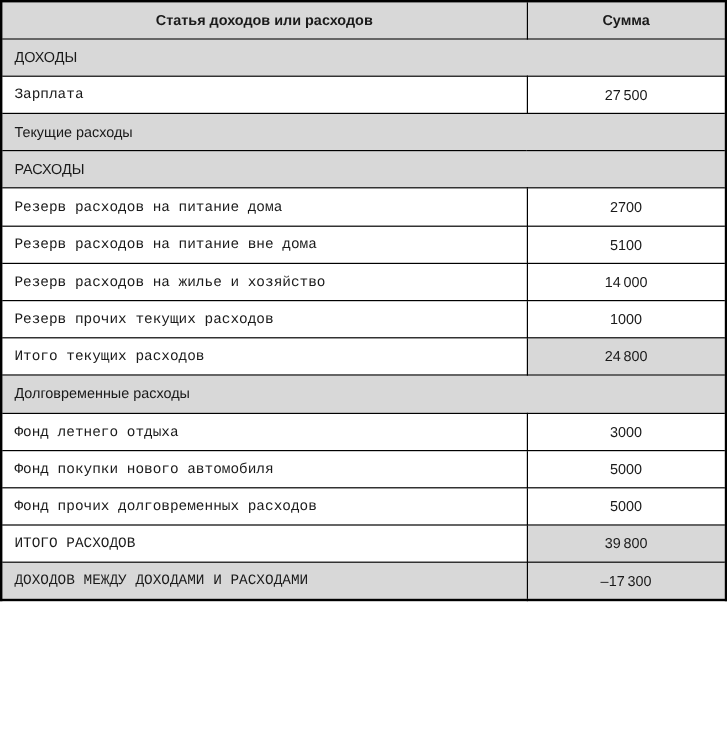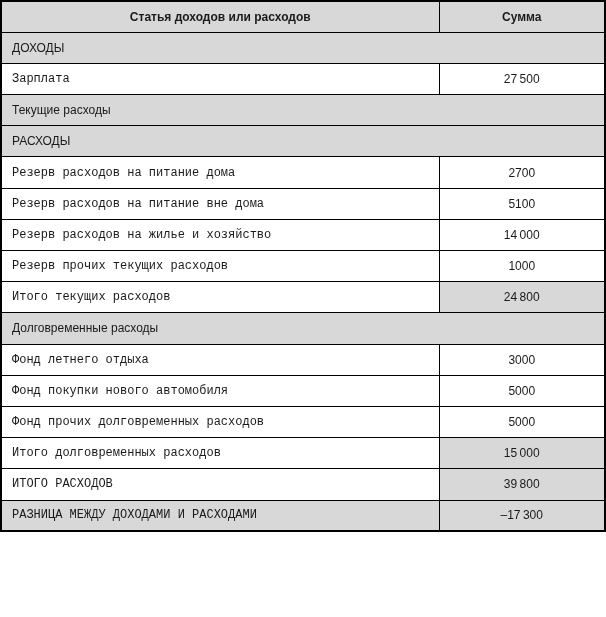--- a/index.html
+++ b/index.html
@@ -106,26 +106,22 @@
         </tr>
         <tr>
           <td class="label-cell">Фонд покупки нового автомобиля</td>
           <td class="value-cell">5000</td>
         </tr>
         <tr>
           <td class="label-cell">Фонд прочих долговременных расходов</td>
           <td class="value-cell">5000</td>
         </tr>
         <tr>
-          <td class="label-cell">Итого долговременных расходов</td>
-          <td class="value-cell shaded">15 000</td>
-        </tr>
-        <tr>
           <td class="label-cell">ИТОГО РАСХОДОВ</td>
           <td class="value-cell shaded">39 800</td>
         </tr>
         <tr>
-          <td class="label-cell shaded">РАЗНИЦА МЕЖДУ ДОХОДАМИ И РАСХОДАМИ</td>
+          <td class="label-cell shaded">ДОХОДОВ МЕЖДУ ДОХОДАМИ И РАСХОДАМИ</td>
           <td class="value-cell shaded">–17 300</td>
         </tr>
       </tbody>
   </table>
 </div>
 
 </body></html>

